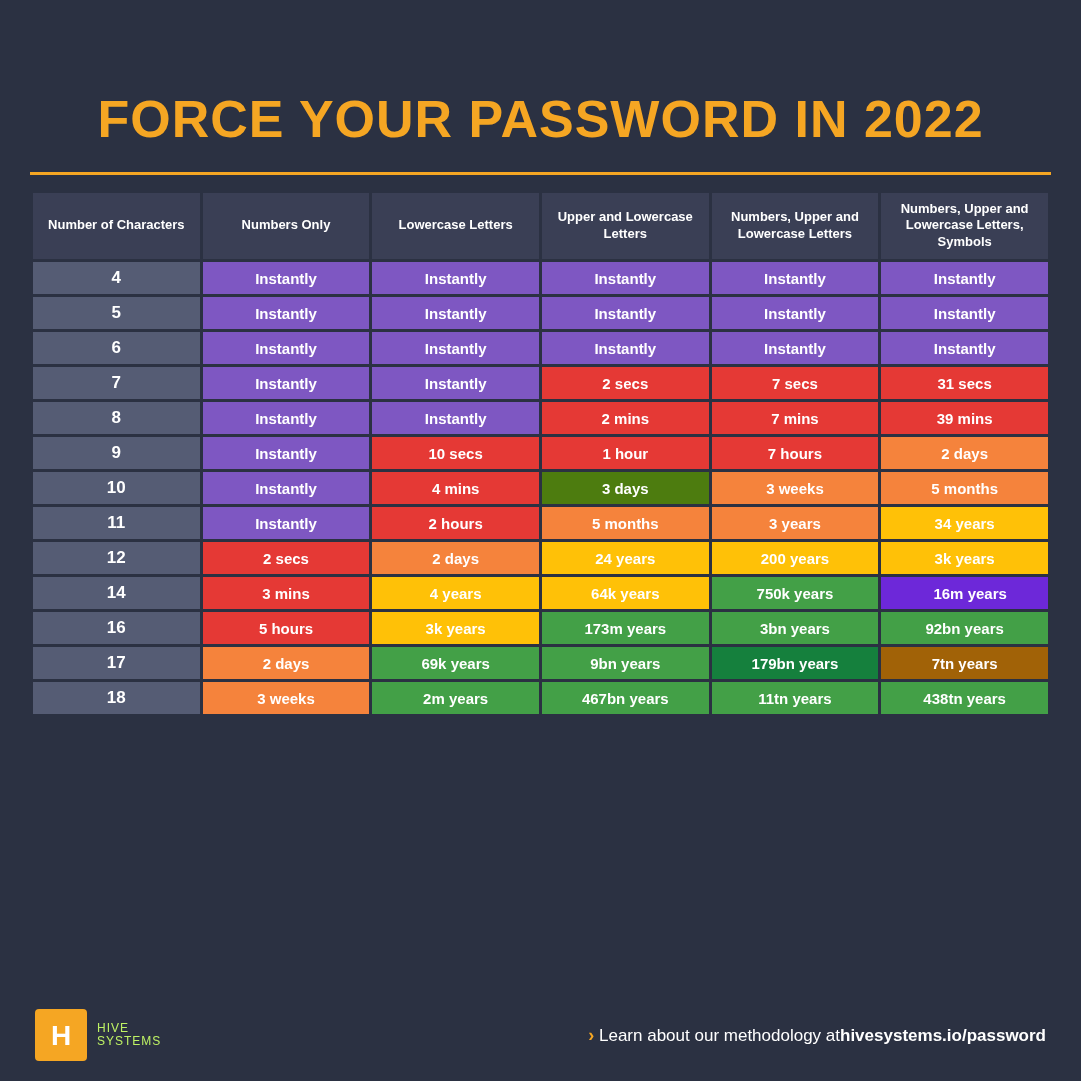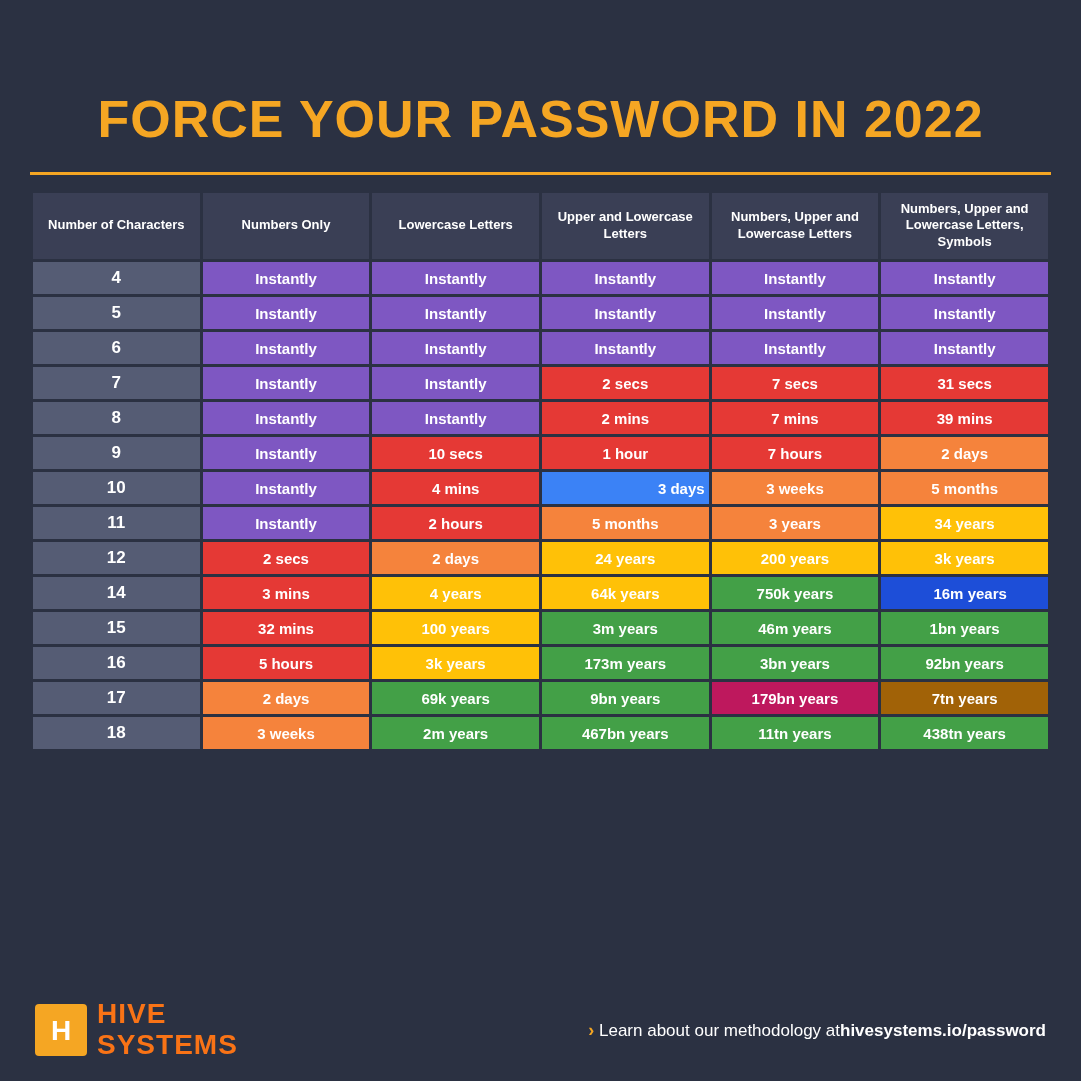--- a/index.html
+++ b/index.html
@@ -85,23 +85,23 @@
     .logo-area {
       display: flex;
       align-items: center;
       gap: 10px;
     }
     .logo-icon {
       width: 52px;
       height: 52px;
     }
     .logo-text {
-      color: #f97316;
-      font-weight: 700;
-      font-size: 28px;
+      color: #bef264;
+      font-weight: 400;
+      font-size: 12px;
       line-height: 1.1;
       letter-spacing: 1px;
     }
     .footer-link {
       color: white;
       font-size: 17px;
       font-weight: 400;
     }
     .footer-link strong {
       font-weight: 900;
@@ -181,21 +181,21 @@
             <td style="background-color: rgb(126, 87, 194);">Instantly</td>
             <td style="background-color: rgb(229, 57, 53);">10 secs</td>
             <td style="background-color: rgb(229, 57, 53);">1 hour</td>
             <td style="background-color: rgb(229, 57, 53); margin-left: 16px;">7 hours</td>
             <td style="background-color: rgb(245, 131, 60);">2 days</td>
           </tr>
           <tr>
             <td>10</td>
             <td style="background-color: rgb(126, 87, 194);">Instantly</td>
             <td style="background-color: rgb(229, 57, 53);">4 mins</td>
-            <td style="background-color: #3b82f6; text-align: right;">3 days</td>
+            <td style="background-color: #4d7c0f;">3 days</td>
             <td style="background-color: rgb(245, 131, 60);">3 weeks</td>
             <td style="background-color: rgb(245, 131, 60);">5 months</td>
           </tr>
           <tr>
             <td>11</td>
             <td style="background-color: rgb(126, 87, 194);">Instantly</td>
             <td style="background-color: rgb(229, 57, 53);">2 hours</td>
             <td style="background-color: rgb(245, 131, 60);">5 months</td>
             <td style="background-color: rgb(245, 131, 60);">3 years</td>
             <td style="background-color: rgb(255, 193, 7);">34 years</td>
@@ -207,44 +207,36 @@
             <td style="background-color: rgb(255, 193, 7);">24 years</td>
             <td style="background-color: rgb(255, 193, 7);">200 years</td>
             <td style="background-color: rgb(255, 193, 7);">3k years</td>
           </tr>
           <tr>
             <td>14</td>
             <td style="background-color: rgb(229, 57, 53);">3 mins</td>
             <td style="background-color: rgb(255, 193, 7);">4 years</td>
             <td style="background-color: rgb(255, 193, 7);">64k years</td>
             <td style="background-color: rgb(67, 160, 71);">750k years</td>
-            <td style="background-color: #1d4ed8; padding-left: 15px;">16m years</td>
-          </tr>
-          <tr>
-            <td>15</td>
-            <td style="background-color: rgb(229, 57, 53);">32 mins</td>
-            <td style="background-color: rgb(255, 193, 7);">100 years</td>
-            <td style="background-color: rgb(67, 160, 71);">3m years</td>
-            <td style="background-color: rgb(67, 160, 71);">46m years</td>
-            <td style="background-color: rgb(67, 160, 71);">1bn years</td>
+            <td style="background-color: #6d28d9; padding-left: 15px;">16m years</td>
           </tr>
           <tr>
             <td>16</td>
             <td style="background-color: rgb(229, 57, 53);">5 hours</td>
             <td style="background-color: rgb(255, 193, 7);">3k years</td>
             <td style="background-color: rgb(67, 160, 71);">173m years</td>
             <td style="background-color: rgb(67, 160, 71);">3bn years</td>
             <td style="background-color: rgb(67, 160, 71);">92bn years</td>
           </tr>
           <tr>
             <td>17</td>
             <td style="background-color: rgb(245, 131, 60);">2 days</td>
             <td style="background-color: rgb(67, 160, 71);">69k years</td>
             <td style="background-color: rgb(67, 160, 71);">9bn years</td>
-            <td style="background-color: #be185d;">179bn years</td>
+            <td style="background-color: #15803d;">179bn years</td>
             <td style="background-color: #a16207;">7tn years</td>
           </tr>
           <tr>
             <td>18</td>
             <td style="background-color: rgb(245, 131, 60);">3 weeks</td>
             <td style="background-color: rgb(67, 160, 71);">2m years</td>
             <td style="background-color: rgb(67, 160, 71);">467bn years</td>
             <td style="background-color: rgb(67, 160, 71);">11tn years</td>
             <td style="background-color: rgb(67, 160, 71);">438tn years</td>
           </tr>

